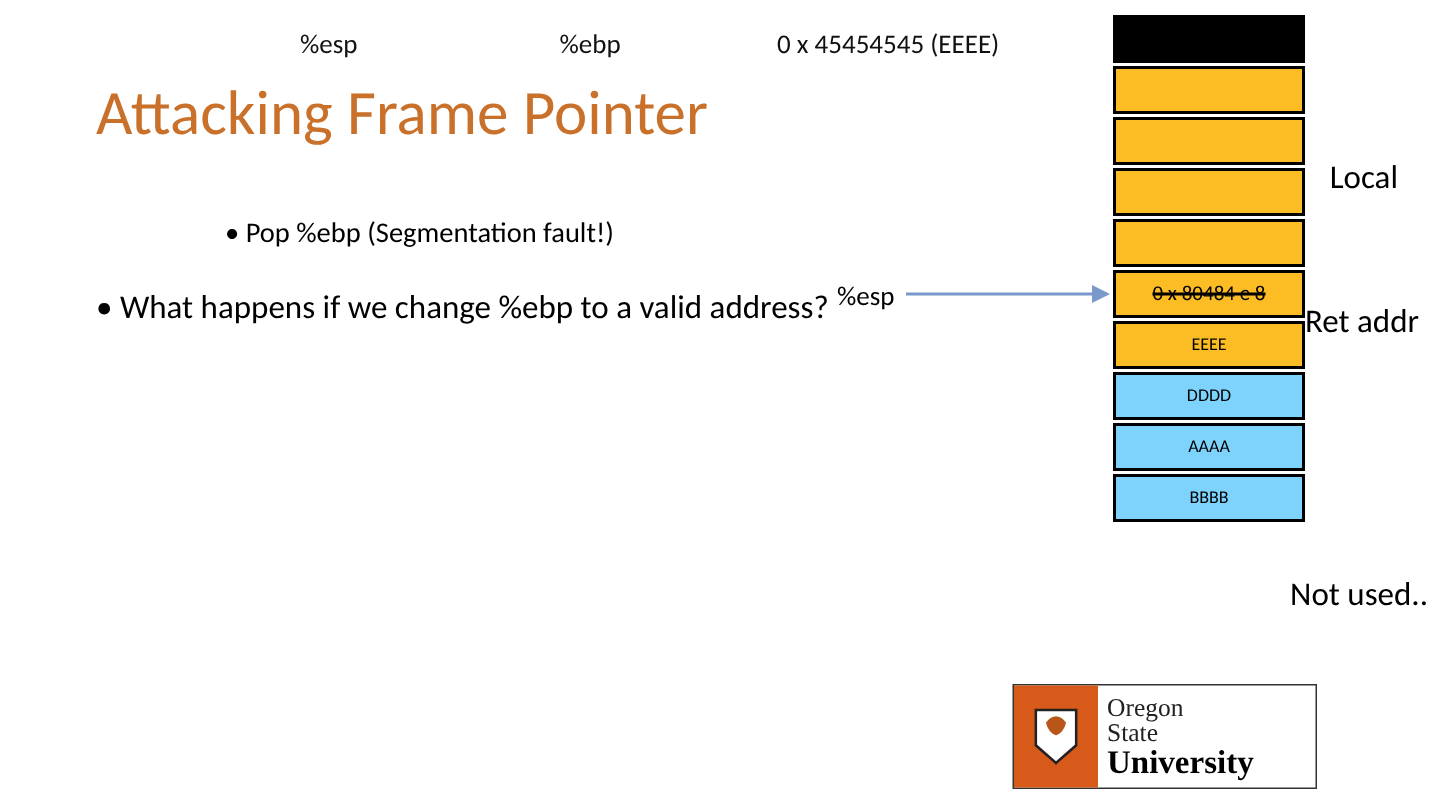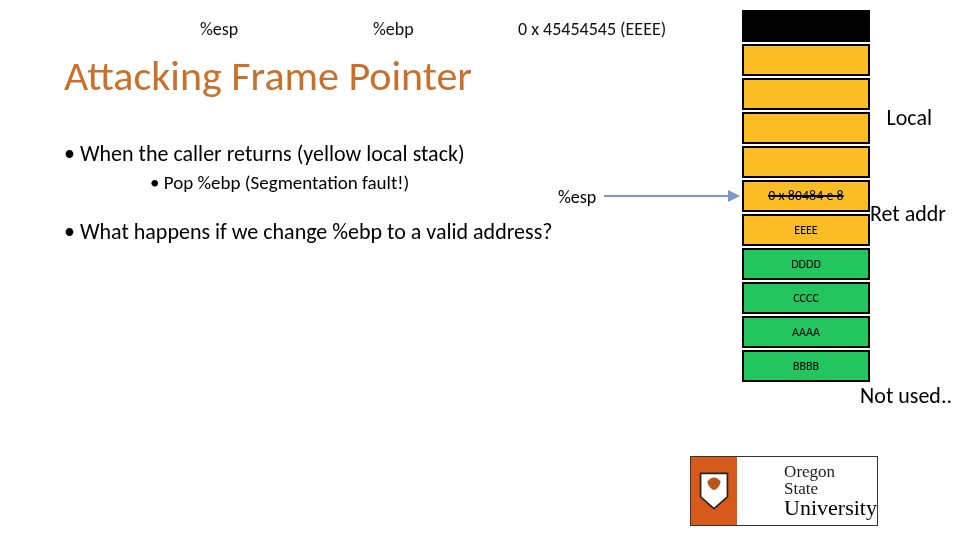--- a/index.html
+++ b/index.html
@@ -75,21 +75,21 @@
     margin-bottom: 2px;
     position: relative;
     text-align: center;
     line-height: 28px;
     font-size: 14px;
   }
   .strike {
     text-decoration: line-through;
     text-decoration-thickness: 2px;
   }
-  .green { background: #22c55e; color:#000; }
+  .green { background: #7dd3fc; color:#000; }
   .ebpcell { background:#fbbd23; }
 
   .sidelabel {
     position: absolute;
     font-size: 22px;
     color: #000;
   }
   .side-local { right: 28px; top: 104px; }
   .side-ret   { right: 14px; top: 200px; }
   .side-notused { right: 8px; top: 382px; }
@@ -106,75 +106,72 @@
     right: -2px; top: -5px;
     width: 0; height: 0;
     border-left: 12px solid #7a98c9;
     border-top: 6px solid transparent;
     border-bottom: 6px solid transparent;
   }
 
   .logo {
     position: absolute;
     right: 82px; bottom: 14px;
-    width: 188px; height: 70px;
+    width: 203px; height: 70px;
     border: 1px solid #333;
     display: flex;
     background: #fff;
-    gap: 41px;
   }
   .logo-badge {
     width: 56px; height: 100%;
     background: #d85a1a;
     display:flex; align-items:center; justify-content:center;
   }
   .logo-badge svg { width: 34px; height: 42px; }
   .logo-text {
     flex:1;
     display:flex; flex-direction:column; justify-content:center;
     padding-left: 6px;
     font-family: Georgia, serif;
     line-height: 1;
   }
   .logo-text .l1t { font-size: 17px; color:#222; }
   .logo-text .l2t { font-size: 17px; color:#222; }
-  .logo-text .l3t { font-size: 22px; font-weight: normal; color:#000; }
+  .logo-text .l3t { font-size: 22px; font-weight: bold; color:#000; }
 </style>
 </head>
 <body>
 
 <div class="top-labels">
   <span class="lbl-esp">%esp</span>
   <span class="lbl-ebp">%ebp</span>
   <span class="lbl-addr">0 x 45454545 (EEEE)</span>
 </div>
 
 <h1 class="title">Attacking Frame Pointer</h1>
 
 <div class="content">
-  <div class="b1">When the caller returns (yellow local stack)</div>
   <div class="b3">Pop %ebp (Segmentation fault!)</div>
   <div class="b1 q">What happens if we change %ebp to a valid address?</div>
 </div>
 
 <div class="esp-label">%esp</div>
 <div class="arrow"></div>
 
 <div class="stack">
   <div class="cell black"></div>
   <div class="cell yellow"></div>
   <div class="cell yellow"></div>
   <div class="cell yellow"></div>
   <div class="cell yellow"></div>
   <div class="retcell">
     <span class="strike">0 x 80484 e 8</span>
   </div>
   <div class="cell ebpcell">EEEE</div>
   <div class="cell green">DDDD</div>
-  <div class="cell green">CCCC</div>
   <div class="cell green">AAAA</div>
   <div class="cell green">BBBB</div>
 </div>
 
 <div class="sidelabel side-local">Local</div>
 <div class="sidelabel side-ret">Ret addr</div>
 <div class="sidelabel side-notused">Not used..</div>
 
 <div class="logo">
   <div class="logo-badge">

